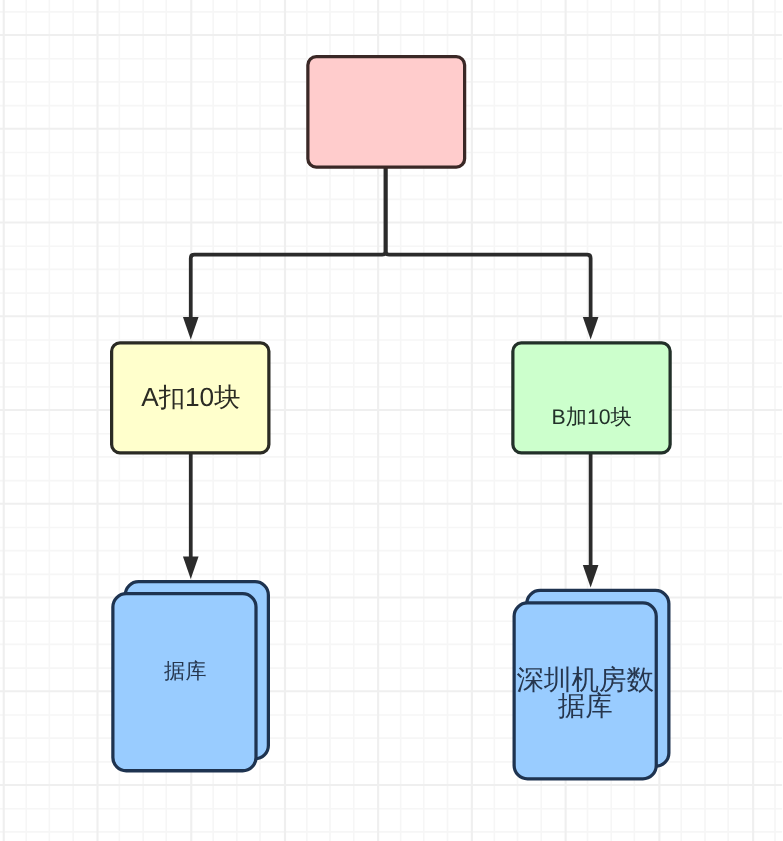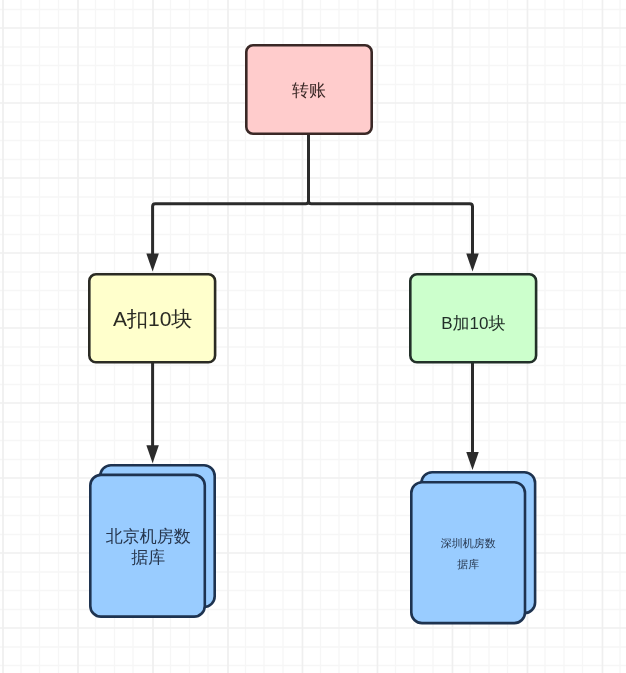--- a/index.html
+++ b/index.html
@@ -129,42 +129,41 @@
       <g>
         <path d="M 472.5 362.5 L 472.5 453.2" fill="none" stroke="#2b2b2b" stroke-width="3" stroke-linecap="butt" stroke-linejoin="miter"></path>
         <polygon points="472.5,470 466.25,452 478.75,452" fill="#2b2b2b"></polygon>
       </g>
     </svg>
   <div id="nodes">
       <div class="node" style="left: 238.9px; top: 38px; width: 140px; height: 103px;">
         <svg class="shape" width="140" height="103">
           <rect x="7.3" y="7.3" width="125.4" height="88.4" rx="6.7" ry="6.7" fill="#ffcccc" stroke="#3a2826" stroke-width="2.6"></rect>
         </svg>
-        <div class="label" style="color: rgb(58, 40, 38); font-size: 17px; line-height: 21px; position: absolute; left: 0px; top: 41.5px; width: 140px; margin-left: -2.84217e-14px;"><div class="label-line">转账</div></div>
       </div>
       <div class="node" style="left: 81.8px; top: 267.2px; width: 140.4px; height: 102.6px;">
         <svg class="shape" width="140.4" height="102.6">
           <rect x="7.3" y="7.3" width="125.80000000000001" height="88" rx="6.7" ry="6.7" fill="#ffffcc" stroke="#2b2b24" stroke-width="2.6"></rect>
         </svg>
         <div class="label" style="color: rgb(43, 43, 36); font-size: 21px; line-height: 21px; position: absolute; left: 0px; top: 40.9px; width: 140.4px; margin-left: 0.7px;"><div class="label-line">A扣10块</div></div>
       </div>
       <div class="node" style="left: 402.8px; top: 267.2px; width: 140.4px; height: 102.6px;">
         <svg class="shape" width="140.4" height="102.6">
           <rect x="7.3" y="7.3" width="125.80000000000001" height="88" rx="6.7" ry="6.7" fill="#ccffcc" stroke="#223029" stroke-width="2.6"></rect>
         </svg>
-        <div class="label" style="color: rgb(34, 48, 41); font-size: 17px; line-height: 21px; position: absolute; left: 0px; top: 46px; width: 140.4px; margin-left: 0.4px; text-align: center;"><div class="label-line">B加10块</div></div>
+        <div class="label" style="color: rgb(34, 48, 41); font-size: 17px; line-height: 21px; position: absolute; left: 0px; top: 56px; width: 140.4px; margin-left: 0.4px; text-align: center;"><div class="label-line">B加10块</div></div>
       </div>
       <div class="node" style="left: 82.8px; top: 458.4px; width: 139px; height: 165.9px;">
         <svg class="shape" width="139" height="165.9">
           <rect x="17.2" y="7.3" width="114.5" height="141.70000000000002" rx="10.7" ry="10.7" fill="#99ccff" stroke="#1e3350" stroke-width="2.6"></rect>
           <rect x="7.3" y="16.9" width="114.5" height="141.70000000000002" rx="10.7" ry="10.7" fill="#99ccff" stroke="#1e3350" stroke-width="2.6"></rect>
         </svg>
-        <div class="label" style="color: rgb(38, 54, 78); font-size: 17px; line-height: 21px; position: absolute; left: 0px; top: 67.3px; width: 139px; margin-left: -4px;"><div class="label-line">北京机房数</div><div class="label-line">据库</div></div>
+        <div class="label" style="color: rgb(38, 54, 78); font-size: 17px; line-height: 21px; position: absolute; left: 0px; top: 67.3px; width: 139px; margin-left: -4px;"><div class="label-line">据库</div></div>
       </div>
       <div class="node" style="left: 403.6px; top: 465.1px; width: 138.4px; height: 165.4px;">
         <svg class="shape" width="138.39999999999998" height="165.4">
           <rect x="17.400000000000002" y="7.3" width="113.7" height="140.8" rx="10.7" ry="10.7" fill="#99ccff" stroke="#1e3350" stroke-width="2.6"></rect>
           <rect x="7.3" y="17.3" width="113.7" height="140.8" rx="10.7" ry="10.7" fill="#99ccff" stroke="#1e3350" stroke-width="2.6"></rect>
         </svg>
-        <div class="label" style="color: rgb(38, 54, 78); font-size: 11px; line-height: 21px; position: absolute; left: 0px; top: 68.3px; width: 138.4px; margin-left: -4.6px;"><div class="label-line">深圳机房数</div><div class="label-line">据库</div></div>
+        <div class="label" style="color: rgb(38, 54, 78); font-size: 22px; line-height: 21px; position: absolute; left: 0px; top: 68.3px; width: 138.4px; margin-left: -4.6px;"><div class="label-line">深圳机房数</div><div class="label-line">据库</div></div>
       </div>
     </div>
 </div>
 
 </body></html>

